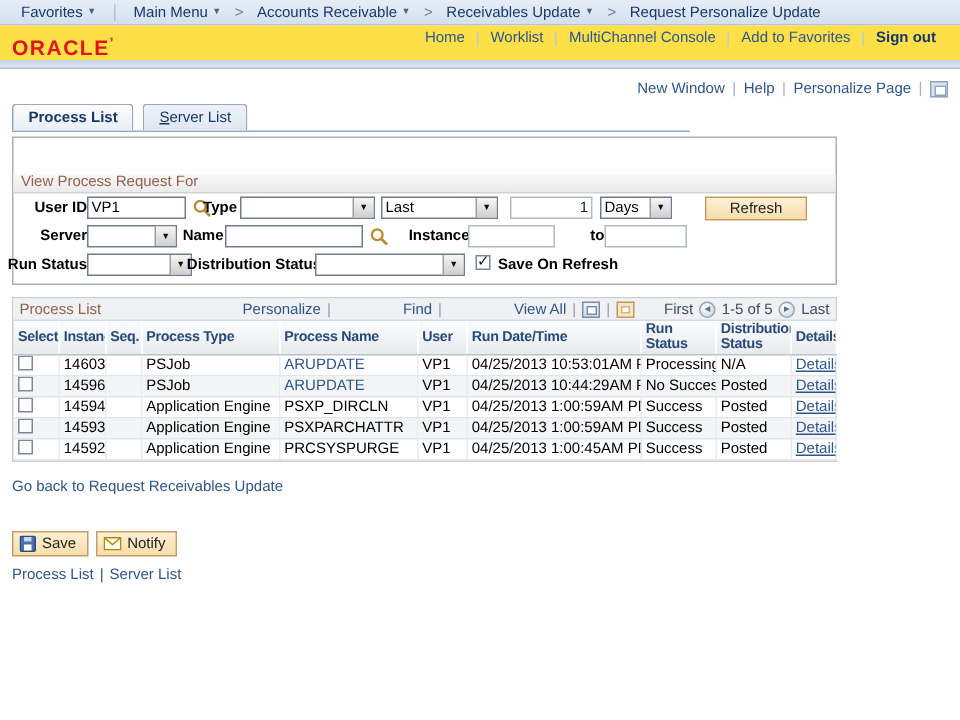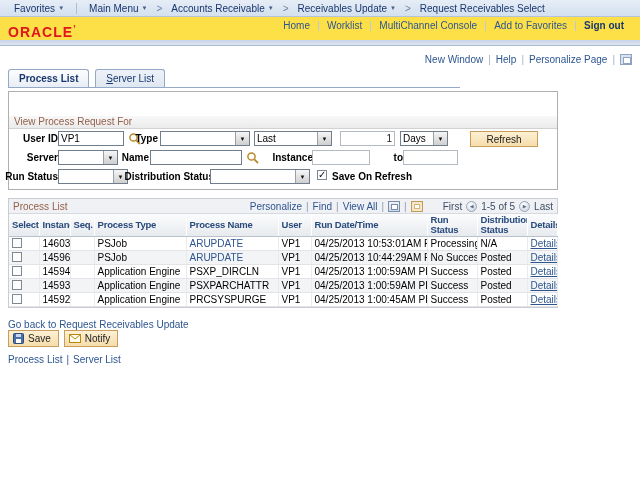--- a/index.html
+++ b/index.html
@@ -68,21 +68,21 @@
   .cb { display:inline-block; width:10px; height:10px; border:1px solid #7d8893; background:#fdfdfd;
     position:relative; cursor:pointer; }
   .cb.checked::after { content:"\2713"; position:absolute; left:0px; top:-2px; font-size:10px; color:#111; }
 
   
   .gridwrap { margin:8px 0 0 8px; width:550px; border:1px solid #c9cdd3; }
   .gnav { height:15px; background:#f0f1f4; border-bottom:1px solid #d6d9de;
     display:flex; align-items:center; padding:0 4px; }
   .gtitle { color:#95604a; }
   .gtools { margin-left:auto; display:flex; align-items:center; color:#2d5590; }
-  .gtools .glink { padding:12px 4px; cursor:pointer; white-space:nowrap; }
+  .gtools .glink { padding:12px 4px; cursor:pointer; white-space:nowrap;margin-left:44px; }
   .gtools .gsep { color:#8e9bb1; }
   .tool-icon { display:inline-block; width:12px; height:11px; margin:0 4px; border:1px solid #7a8ba6;
     background:linear-gradient(#eef3fa,#cfdcec); position:relative; cursor:pointer; }
   .tool-icon.dl { border-color:#c59a54; background:
     repeating-linear-gradient(to right,#f7ecd6 0 3px,#e2c astatine 0) ; background:#f3e6cb; }
   .tool-icon.dl::after { content:""; position:absolute; inset:2px; background:
     linear-gradient(#fff,#fff) , #f3e6cb; border:1px solid #d8b679; }
   .tool-icon.zm::after { content:""; position:absolute; left:2px; top:2px; width:5px; height:4px;
     background:#fff; border:1px solid #7a8ba6; }
   .pager { margin-left:16px; display:flex; align-items:center; color:#3c4c63; }
@@ -97,21 +97,21 @@
     border-right:1px solid #fff; border-bottom:1px solid #bcc2cb; height:22px;
     vertical-align:middle; line-height:10px; overflow:hidden; }
   td { padding:0 3px; height:14px; border-right:1px solid #e9ebee; border-bottom:1px solid #e2e4e8;
     white-space:nowrap; overflow:hidden; vertical-align:middle; }
   tr.alt td { background:#f3f4f6; }
   a.lnk, .lnk { color:#2d5590; text-decoration:none; cursor:pointer; }
   .lnk.u { text-decoration:underline; }
 
   
   .goback { display:inline-block; margin:11px 0 0 8px; color:#2d5590; cursor:pointer; }
-  .btnrow { margin:0 0 0 8px; display:flex; gap:5px; }
+  .btnrow { margin:24px 0 0 8px; display:flex; gap:5px; }
   .pbtn { display:inline-flex; align-items:center; gap:4px; height:17px; padding:0 7px 0 4px; }
   .botlinks { margin:7px 0 0 8px; color:#2d5590; display:flex; align-items:center; }
   .botlinks .bsep { margin:0 4px; color:#2d5590; }
 </style>
 </head>
 <body>
 
 <div class="screen">
 
   
@@ -130,21 +130,21 @@
       <span>Accounts Receivable</span>
       <span class="dar">▼</span>
     </span>
     <span class="crumb-sep">&gt;</span>
     <span class="menu-item">
       <span>Receivables Update</span>
       <span class="dar">▼</span>
     </span>
     <span class="crumb-sep">&gt;</span>
     <span class="menu-item">
-      <span>Request Receivables Select</span>
+      <span>Request Personalize Update</span>
     </span>
   </div>
 
   
   <div class="linkbar">
     <div class="logo">ORACLE</div>
     <div class="hlinks">
       <span class="hlink">Home</span>
       <span class="hsep"></span>
       <span class="hlink">Worklist</span>

